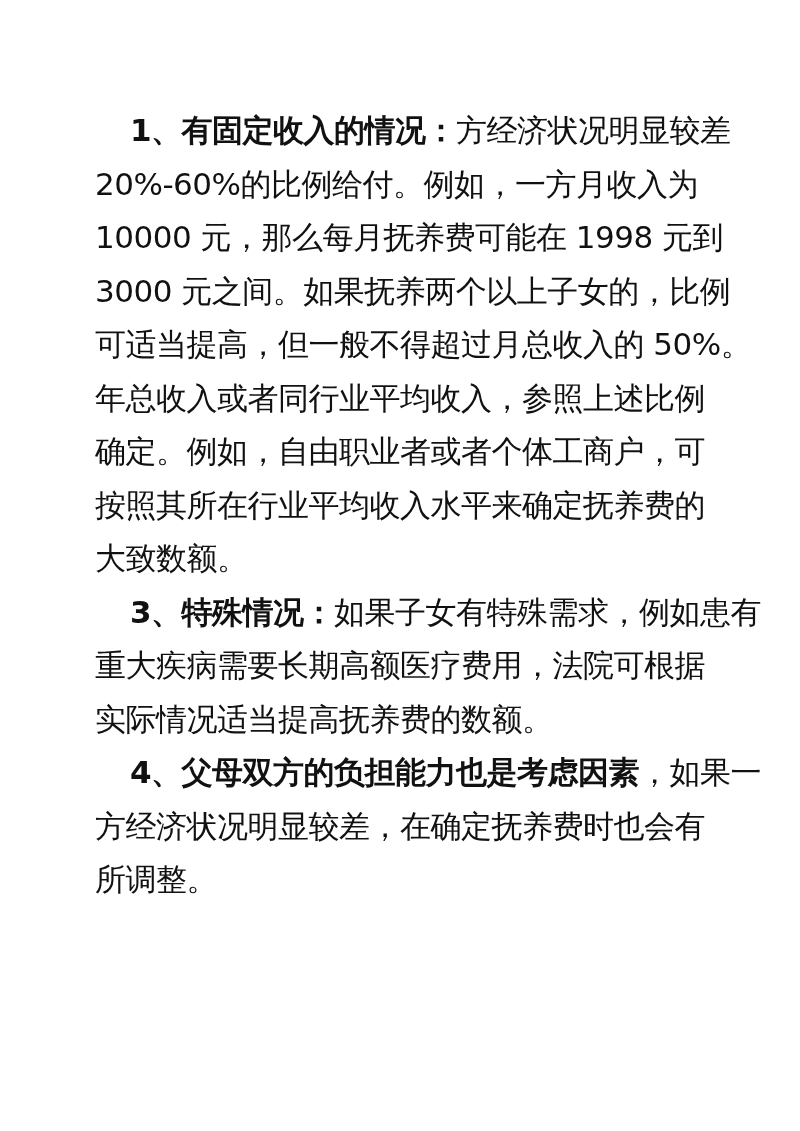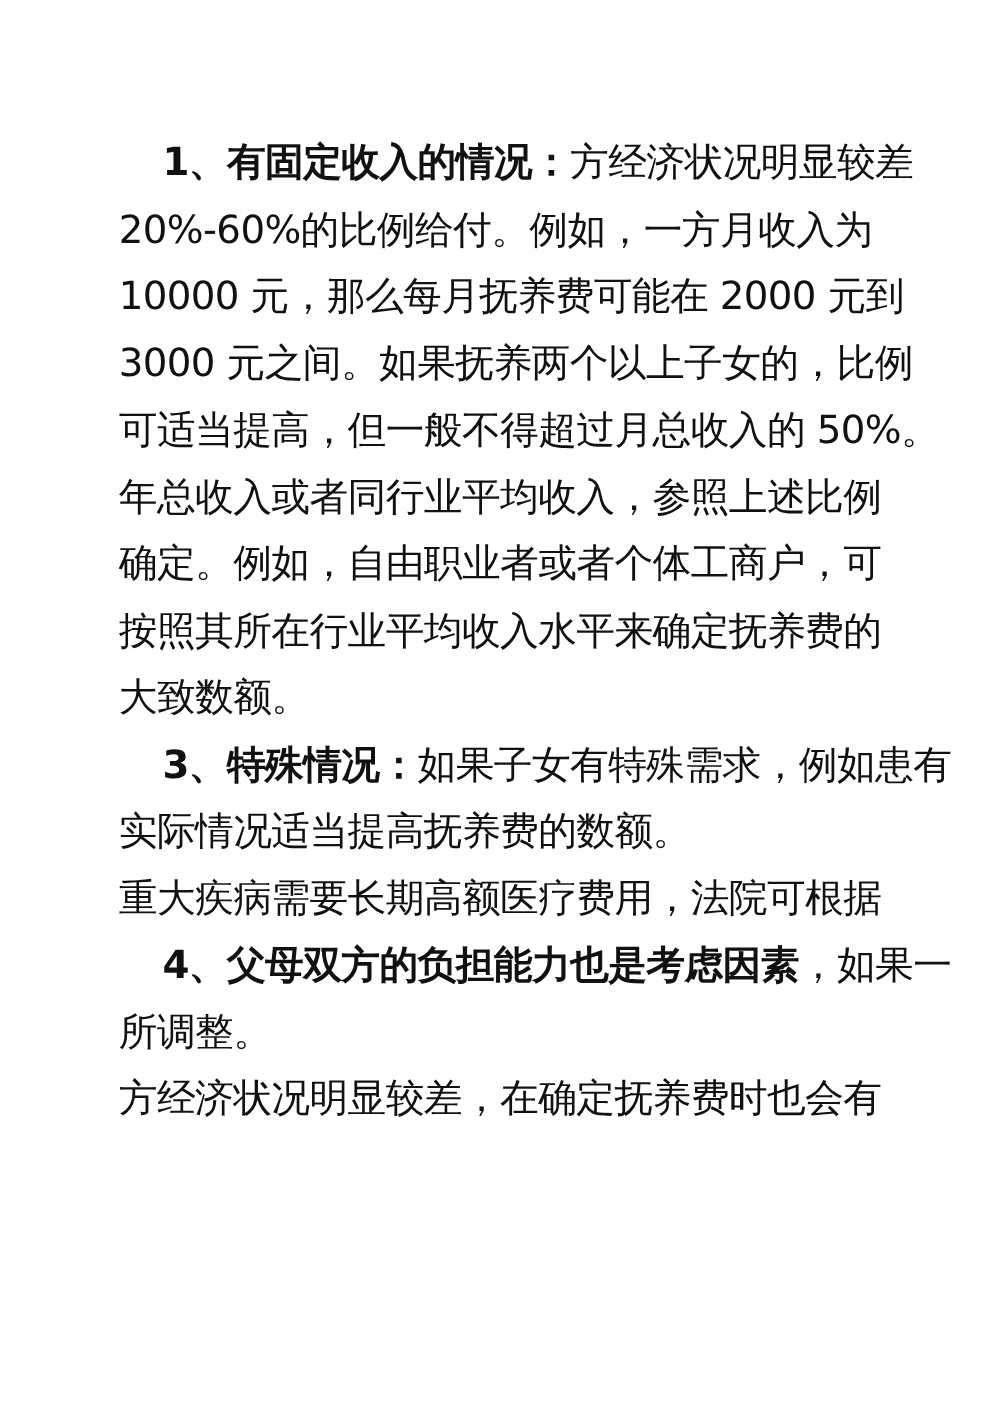--- a/index.html
+++ b/index.html
@@ -20,38 +20,38 @@
 </style>
 </head>
 <body>
 
 <div class="page">
   <div class="content">
 
     <div>
       <div class="line"><span class="bold">1、有固定收入的情况：</span><span>方经济状况明显较差</span></div>
       <div class="line"><span>20%-60%的比例给付。例如，一方月收入为</span></div>
-      <div class="line"><span>10000 元，那么每月抚养费可能在 2000 元到</span></div>
+      <div class="line"><span>10000 元，那么每月抚养费可能在 1998 元到</span></div>
       <div class="line"><span>3000 元之间。如果抚养两个以上子女的，比例</span></div>
       <div class="line"><span>可适当提高，但一般不得超过月总收入的 50%。</span></div>
     </div>
 
     <div>
       <div class="line"><span>年总收入或者同行业平均收入，参照上述比例</span></div>
       <div class="line"><span>确定。例如，自由职业者或者个体工商户，可</span></div>
       <div class="line"><span>按照其所在行业平均收入水平来确定抚养费的</span></div>
       <div class="line"><span>大致数额。</span></div>
     </div>
 
     <div>
       <div class="line"><span class="bold">3、特殊情况：</span><span>如果子女有特殊需求，例如患有</span></div>
+      <div class="line"><span>重大疾病需要长期高额医疗费用，法院可根据</span></div>
       <div class="line"><span>实际情况适当提高抚养费的数额。</span></div>
-      <div class="line"><span>重大疾病需要长期高额医疗费用，法院可根据</span></div>
     </div>
 
     <div>
       <div class="line"><span class="bold">4、父母双方的负担能力也是考虑因素</span><span>，如果一</span></div>
+      <div class="line"><span>方经济状况明显较差，在确定抚养费时也会有</span></div>
       <div class="line"><span>所调整。</span></div>
-      <div class="line"><span>方经济状况明显较差，在确定抚养费时也会有</span></div>
     </div>
 
   </div>
 </div>
 
 </body></html>

